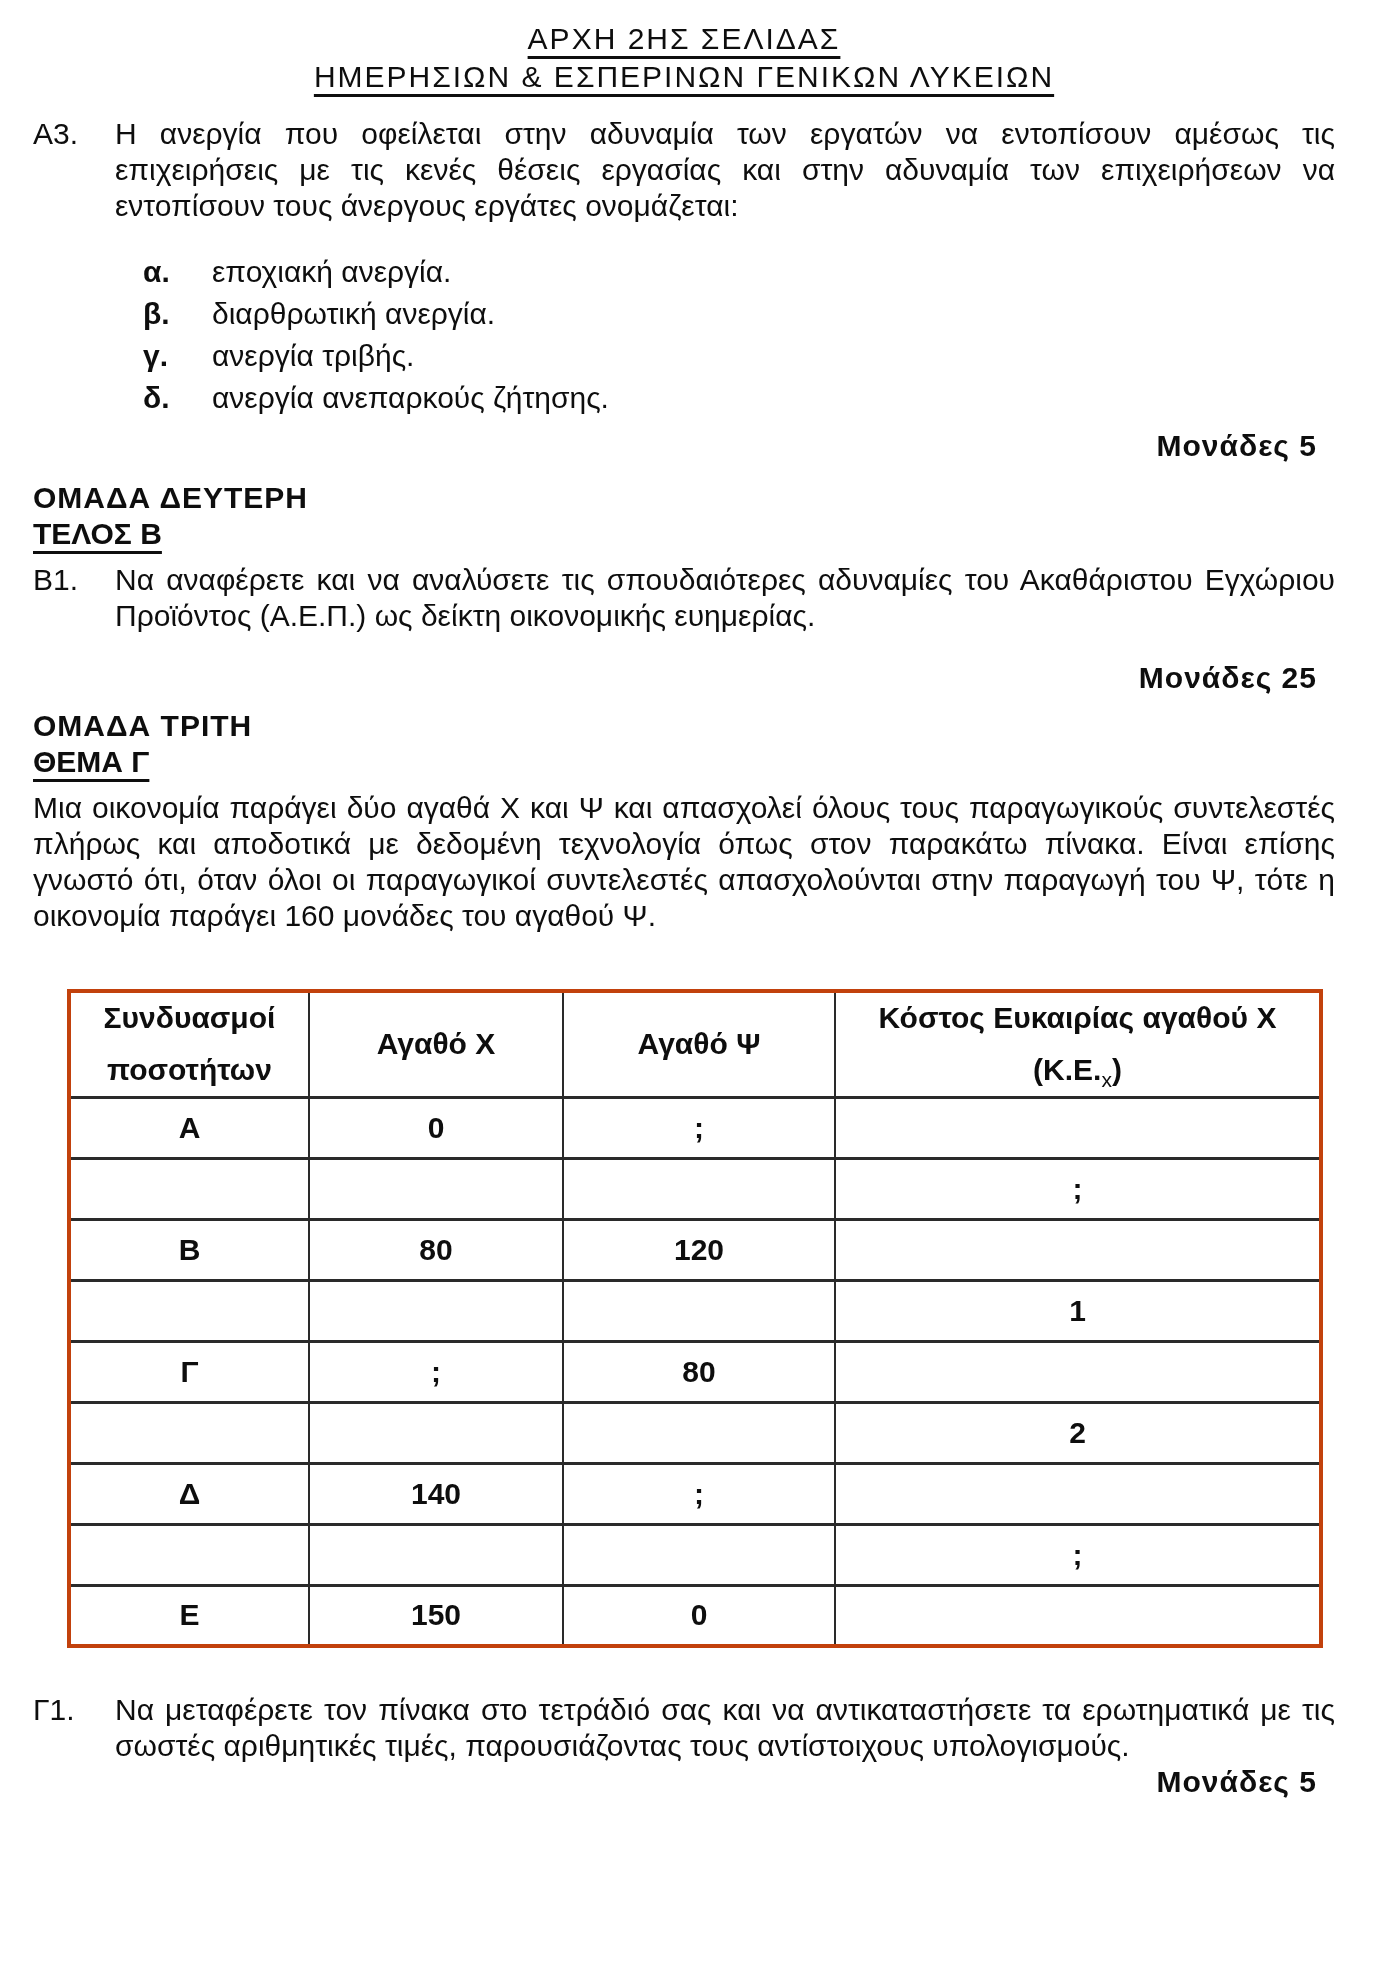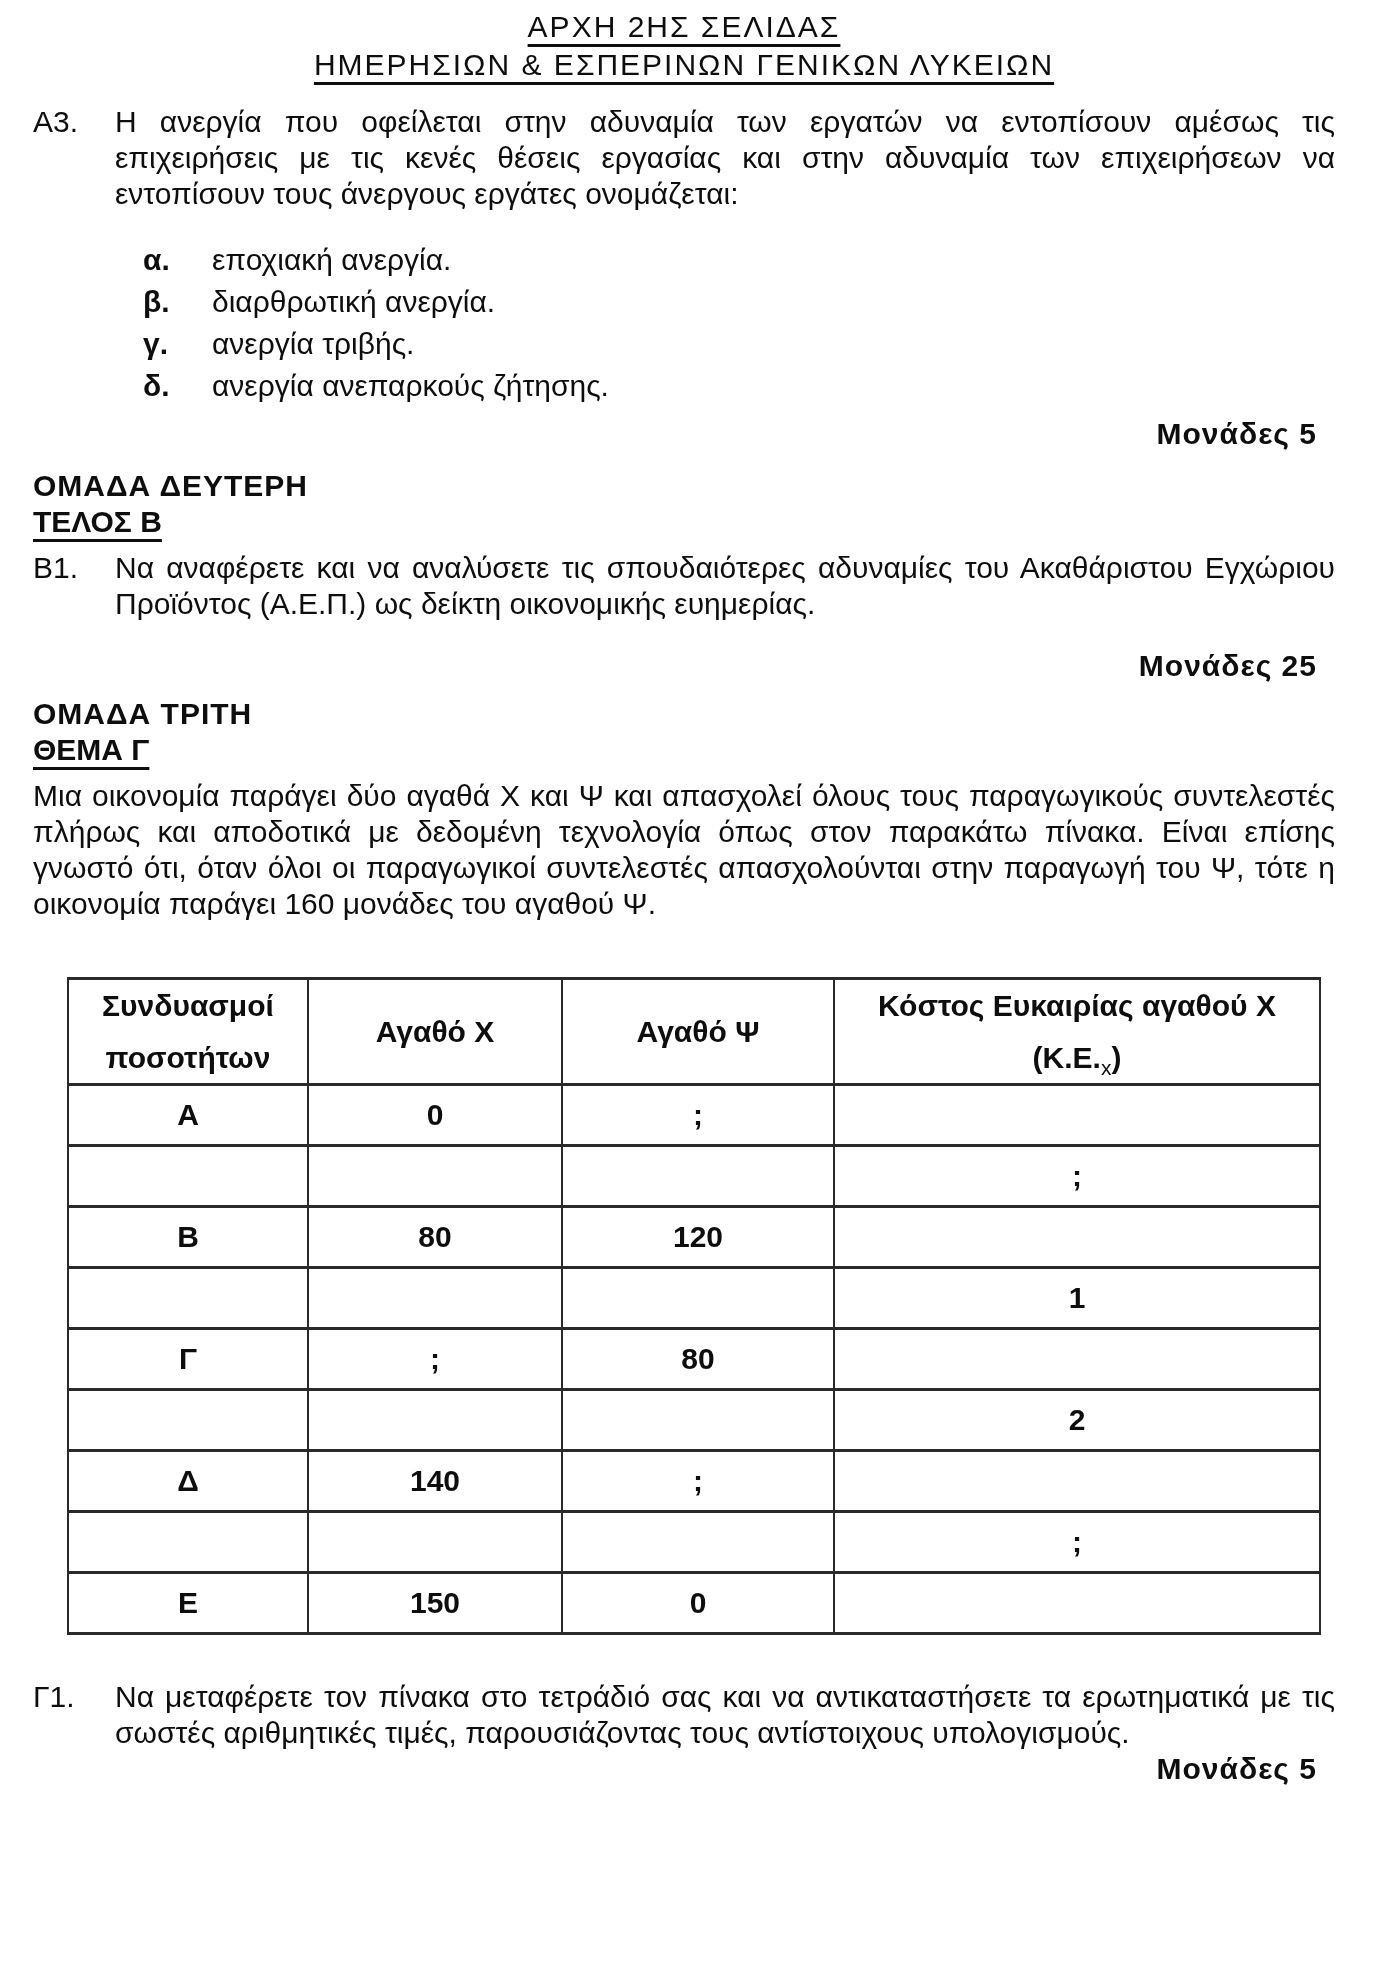--- a/index.html
+++ b/index.html
@@ -4,21 +4,21 @@
 <style>
   * { box-sizing: border-box; }
   html, body { margin: 0; padding: 0; }
   body {
     width: 1390px; height: 1986px; overflow: hidden;
     background: #ffffff; color: #0e0e0e;
     font-family: "Liberation Sans", "DejaVu Sans", sans-serif;
     font-size: 30px; line-height: 36px;
     position: relative;
   }
-  .page { padding: 8px 55px 0 33px; }
+  .page { padding: 20px 55px 0 33px; }
 
   
   .center-line { text-align: center; line-height: 38px; }
   .underlined {
     text-decoration: underline;
     text-decoration-thickness: 2.5px;
     text-underline-offset: 7px;
   }
   .page-header .underlined { letter-spacing: 2px; }
   .page-footer {
@@ -50,21 +50,21 @@
 
   .q-b1 { margin-top: 10px; }
   .intro { margin-top: 10px; text-align: justify; }
 
   
   table.ppf {
     border-collapse: collapse;
     width: 1252px;
     margin: 55px 0 0 34px;
     table-layout: fixed;
-    border: 1px solid #c2410c;
+    border: 4px solid #c2410c;
   }
   table.ppf th, table.ppf td {
     border: 2px solid #2a2a2a;
     border-top-width: 3px; border-bottom-width: 3px;
     text-align: center; vertical-align: middle;
     font-weight: bold; padding: 0;
     font-size: 30px;
   }
   table.ppf thead th { height: 106px; }
   table.ppf tbody td { height: 61px; }

